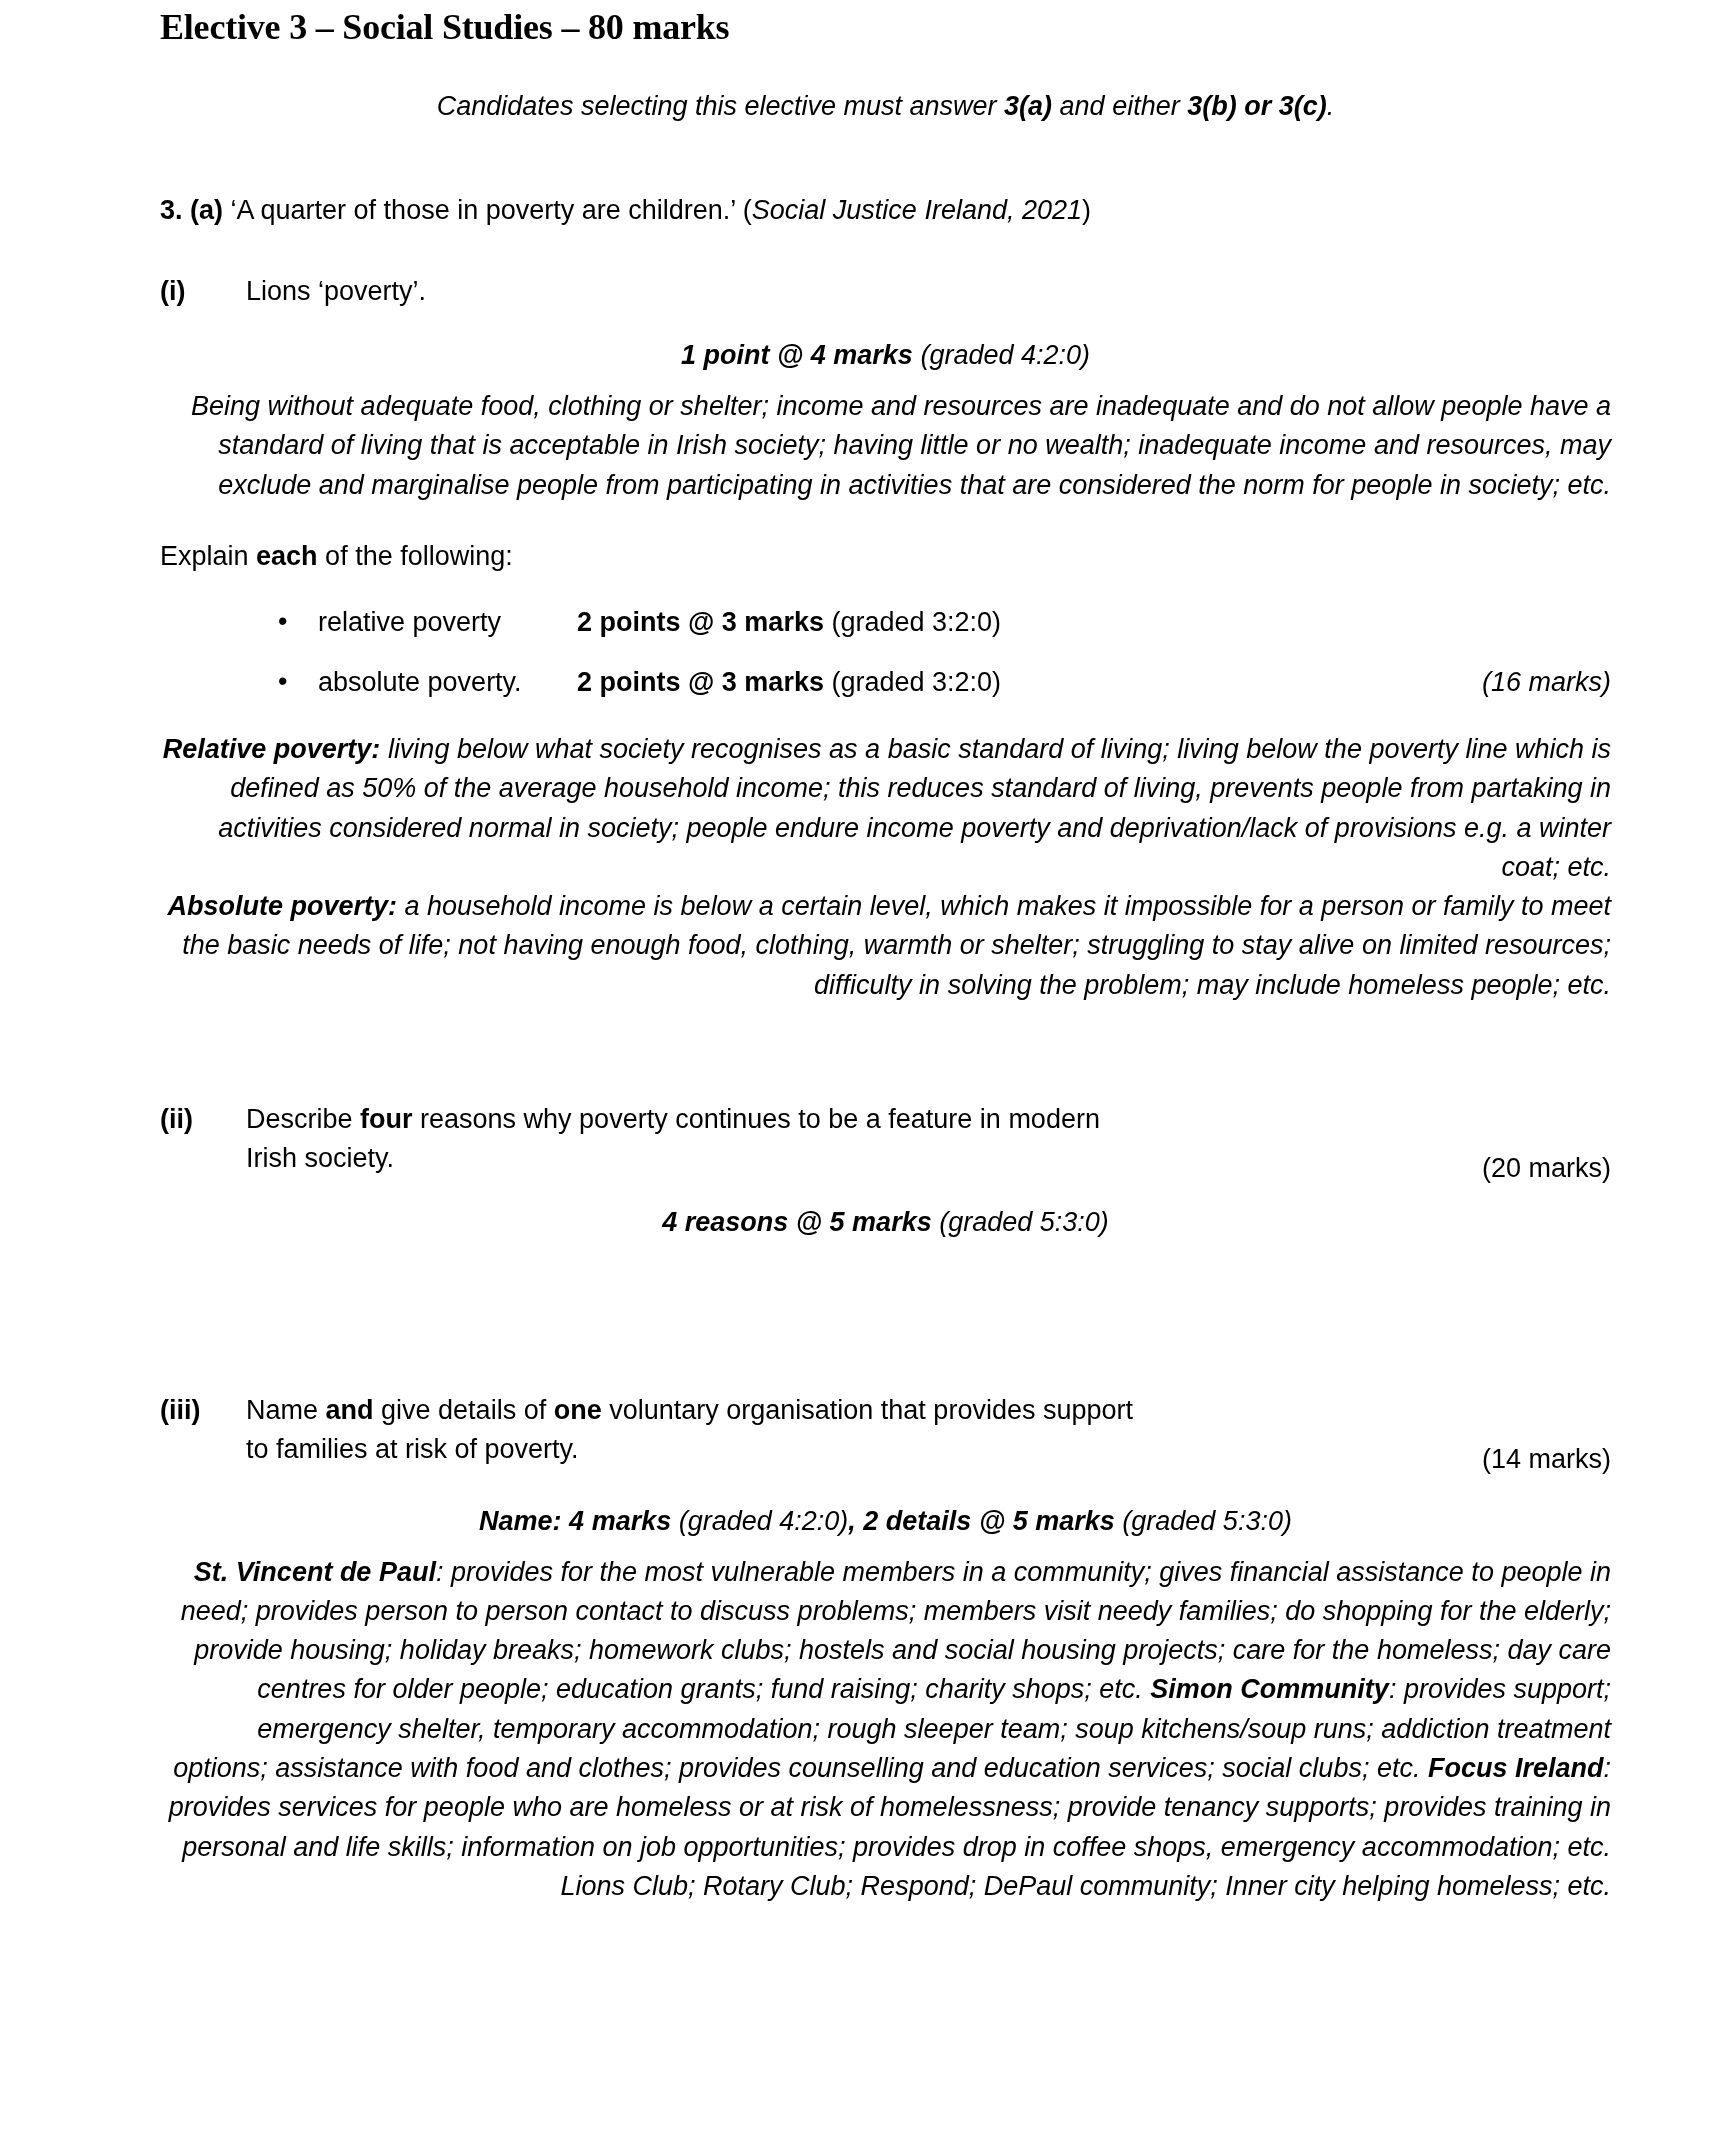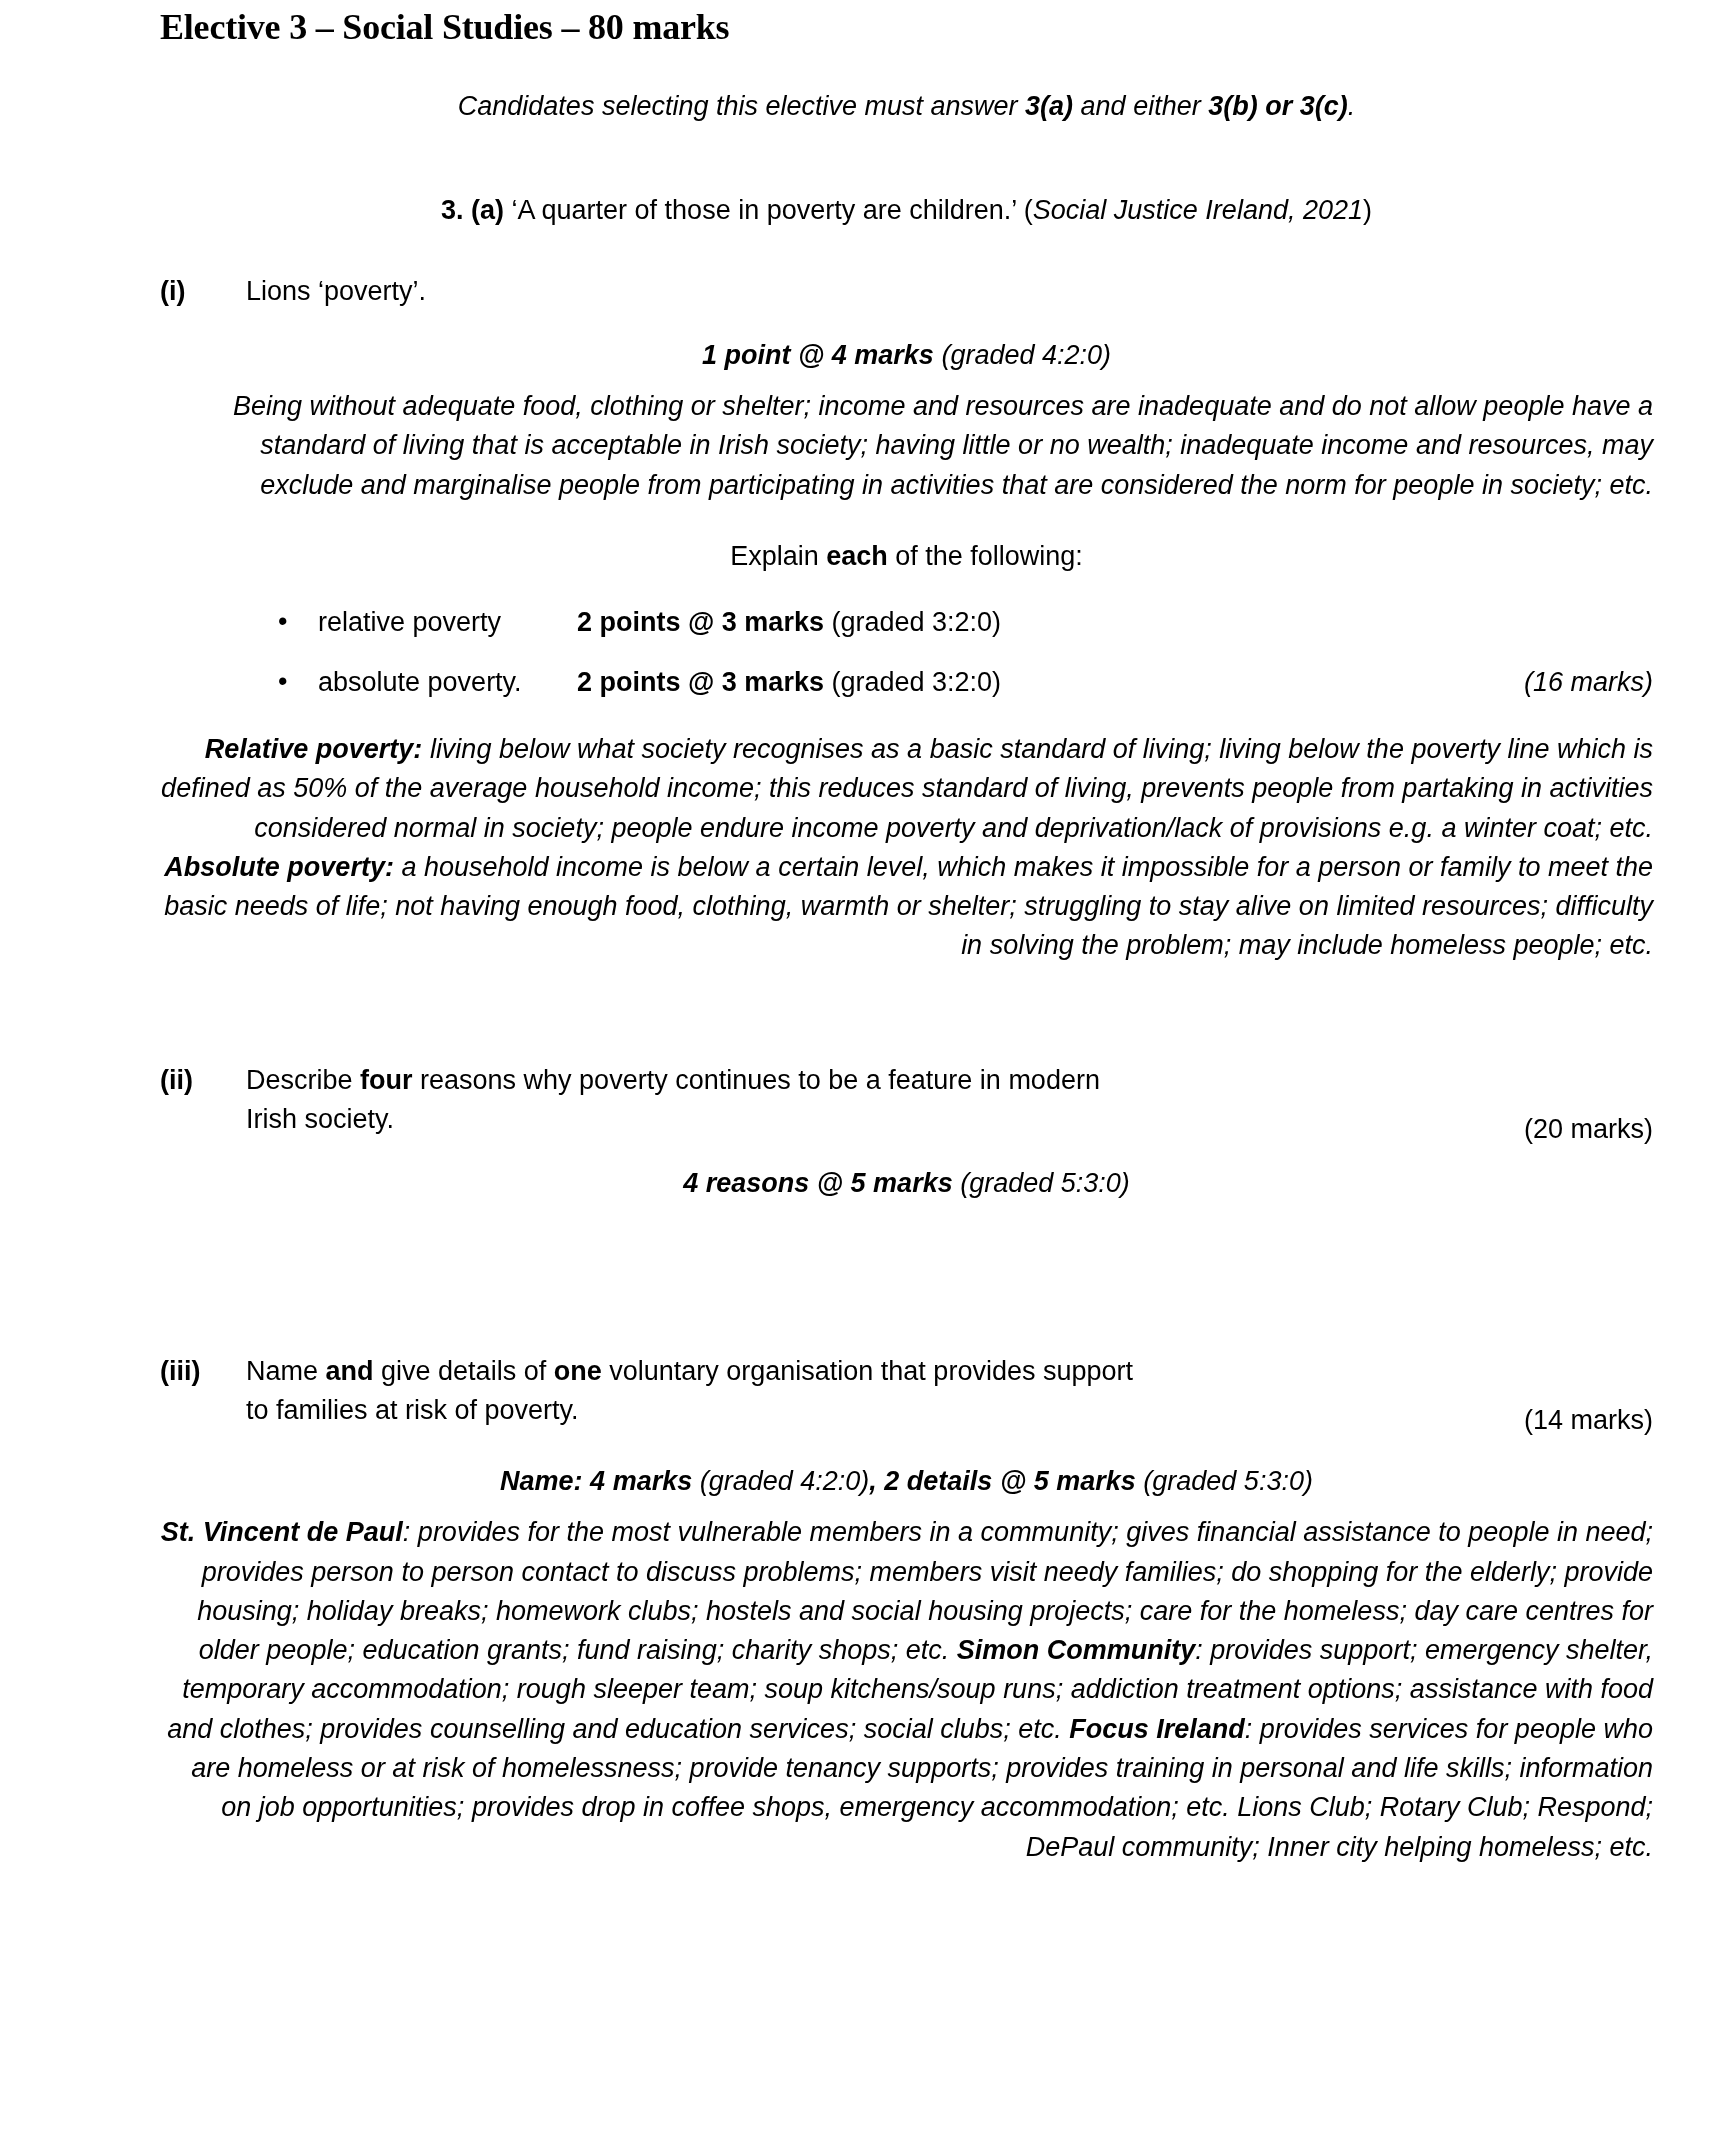--- a/index.html
+++ b/index.html
@@ -12,40 +12,39 @@
     min-height: 2145px;
     font-family: "Liberation Sans", "DejaVu Sans", sans-serif;
     color: #000000;
     -webkit-font-smoothing: antialiased;
   }
   .page {
     position: relative;
     width: 1729px;
     min-height: 2145px;
     box-sizing: border-box;
-    padding: 0 76px 0 160px;
+    padding: 0 118px 0 160px;
   }
 
   
   .doc-title {
     font-family: "Liberation Serif", "DejaVu Serif", serif;
     font-weight: bold;
     font-size: 36px;
     line-height: 1.18;
     letter-spacing: -0.2px;
     margin: 0;
     padding-top: 5.7px;
   }
 
   
   .para {
     font-size: 27px;
     line-height: 1.44;
     margin: 0;
-    text-align: center;
   }
 
   .centered {
     text-align: center;
     font-size: 27px;
     line-height: 1.44;
     margin: 12px;
     font-style: italic;
   }
 

